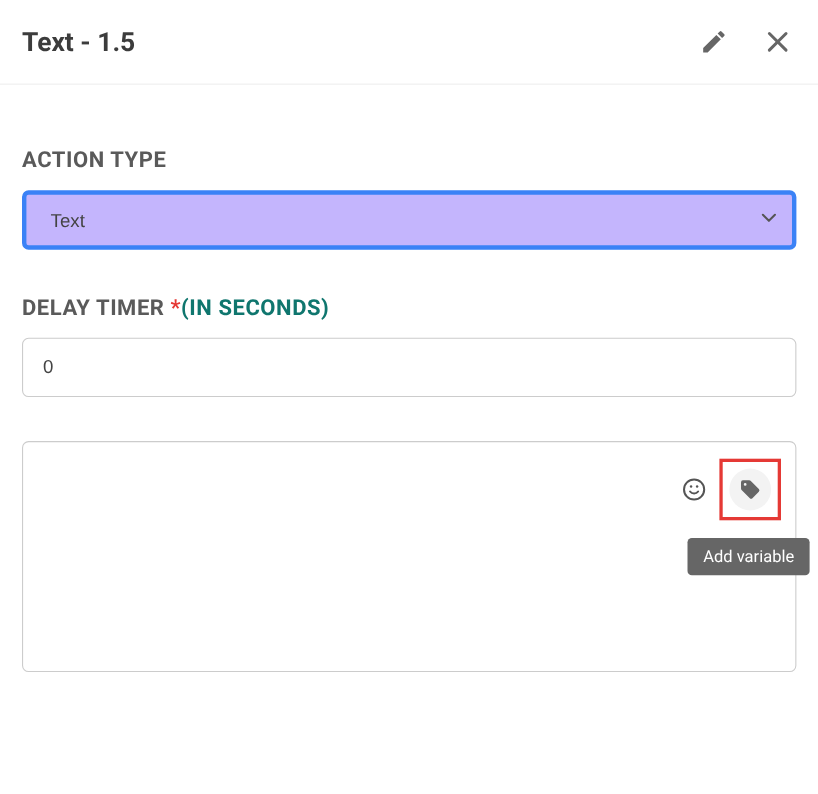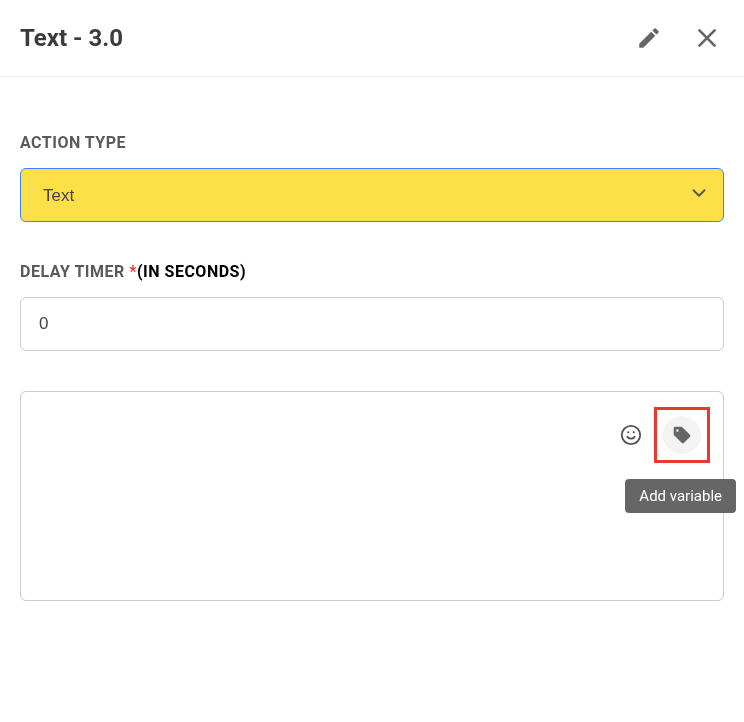--- a/index.html
+++ b/index.html
@@ -38,45 +38,45 @@
     justify-content: center;
     color: #666;
   }
   .content {
     padding: 56px 20px 20px 20px;
   }
   .field {
     margin-bottom: 40px;
   }
   .label {
-    font-size: 16px;
+    font-size: 20px;
     font-weight: 700;
     letter-spacing: 0.5px;
     color: #5a5a5a;
     margin-bottom: 16px;
     display: block;
     text-transform: uppercase;
   }
   .label .required {
     color: #e53935;
   }
   .label .hint {
-    color: #000000;
+    color: #0f766e;
     font-weight: 700;
   }
   .select-wrap {
     position: relative;
     width: 100%;
   }
   .select {
     width: 100%;
     height: 54px;
-    border: 1px solid #3b82f6;
+    border: 4px solid #3b82f6;
     border-radius: 6px;
-    background: #fde047;
+    background: #c4b5fd;
     font-size: 17px;
     color: #444;
     padding: 0 44px 0 22px;
     appearance: none;
     cursor: pointer;
   }
   .chevron {
     position: absolute;
     right: 14px;
     top: 50%;
@@ -159,21 +159,21 @@
     font-size: 15px;
     padding: 8px 14px;
     border-radius: 4px;
     white-space: nowrap;
   }
 </style>
 </head>
 <body>
 
 <div class="header">
-  <div class="title">Text - 3.0</div>
+  <div class="title">Text - 1.5</div>
   <div class="header-actions">
     <button class="icon-btn" aria-label="Edit">
       <svg width="26" height="26" viewBox="0 0 24 24" fill="currentColor">
         <path d="M3 17.25V21h3.75L17.81 9.94l-3.75-3.75L3 17.25zM20.71 7.04a1 1 0 0 0 0-1.41l-2.34-2.34a1 1 0 0 0-1.41 0l-1.83 1.83 3.75 3.75 1.83-1.83z"></path>
       </svg>
     </button>
     <button class="icon-btn" aria-label="Close">
       <svg width="26" height="26" viewBox="0 0 24 24" fill="none" stroke="currentColor" stroke-width="2.5" stroke-linecap="round">
         <line x1="5" y1="5" x2="19" y2="19"></line>
         <line x1="19" y1="5" x2="5" y2="19"></line>

